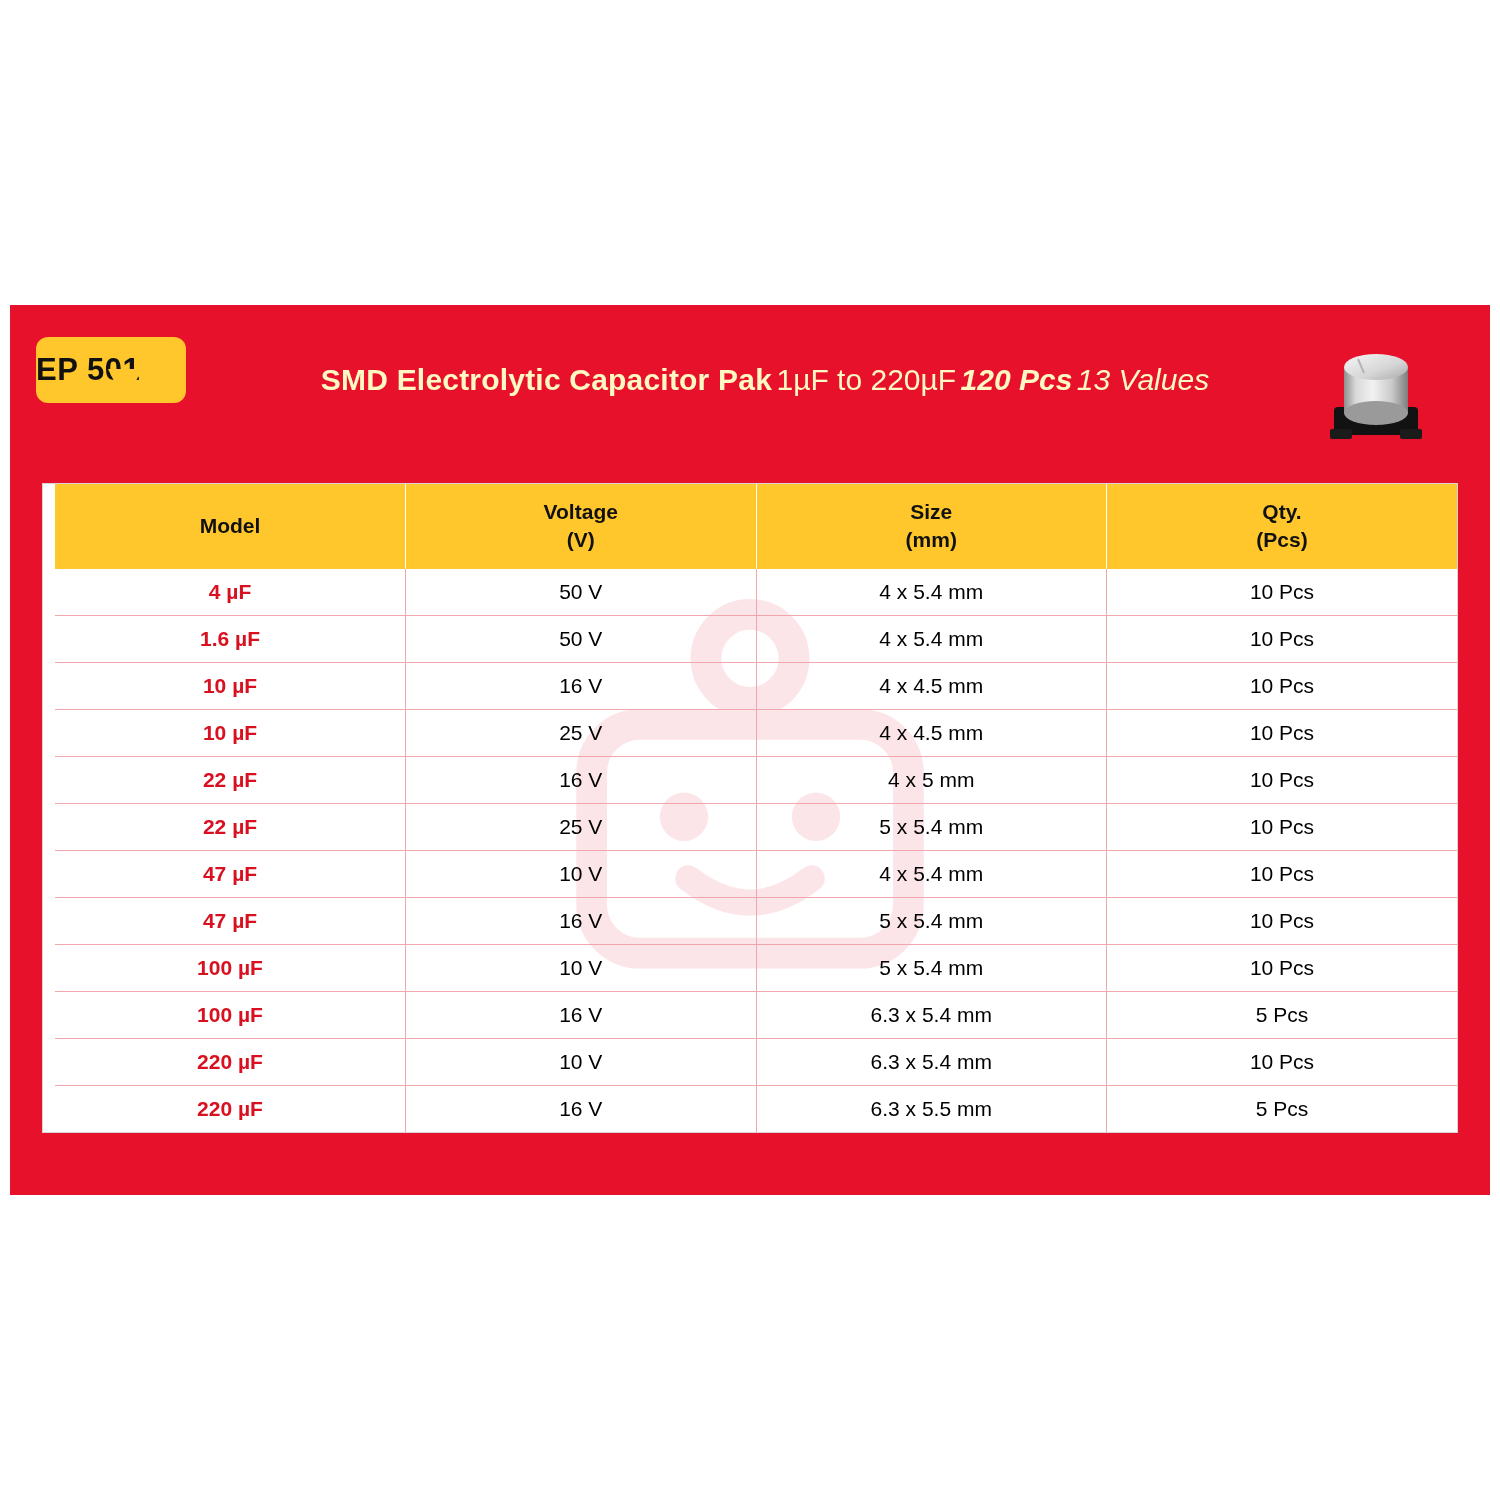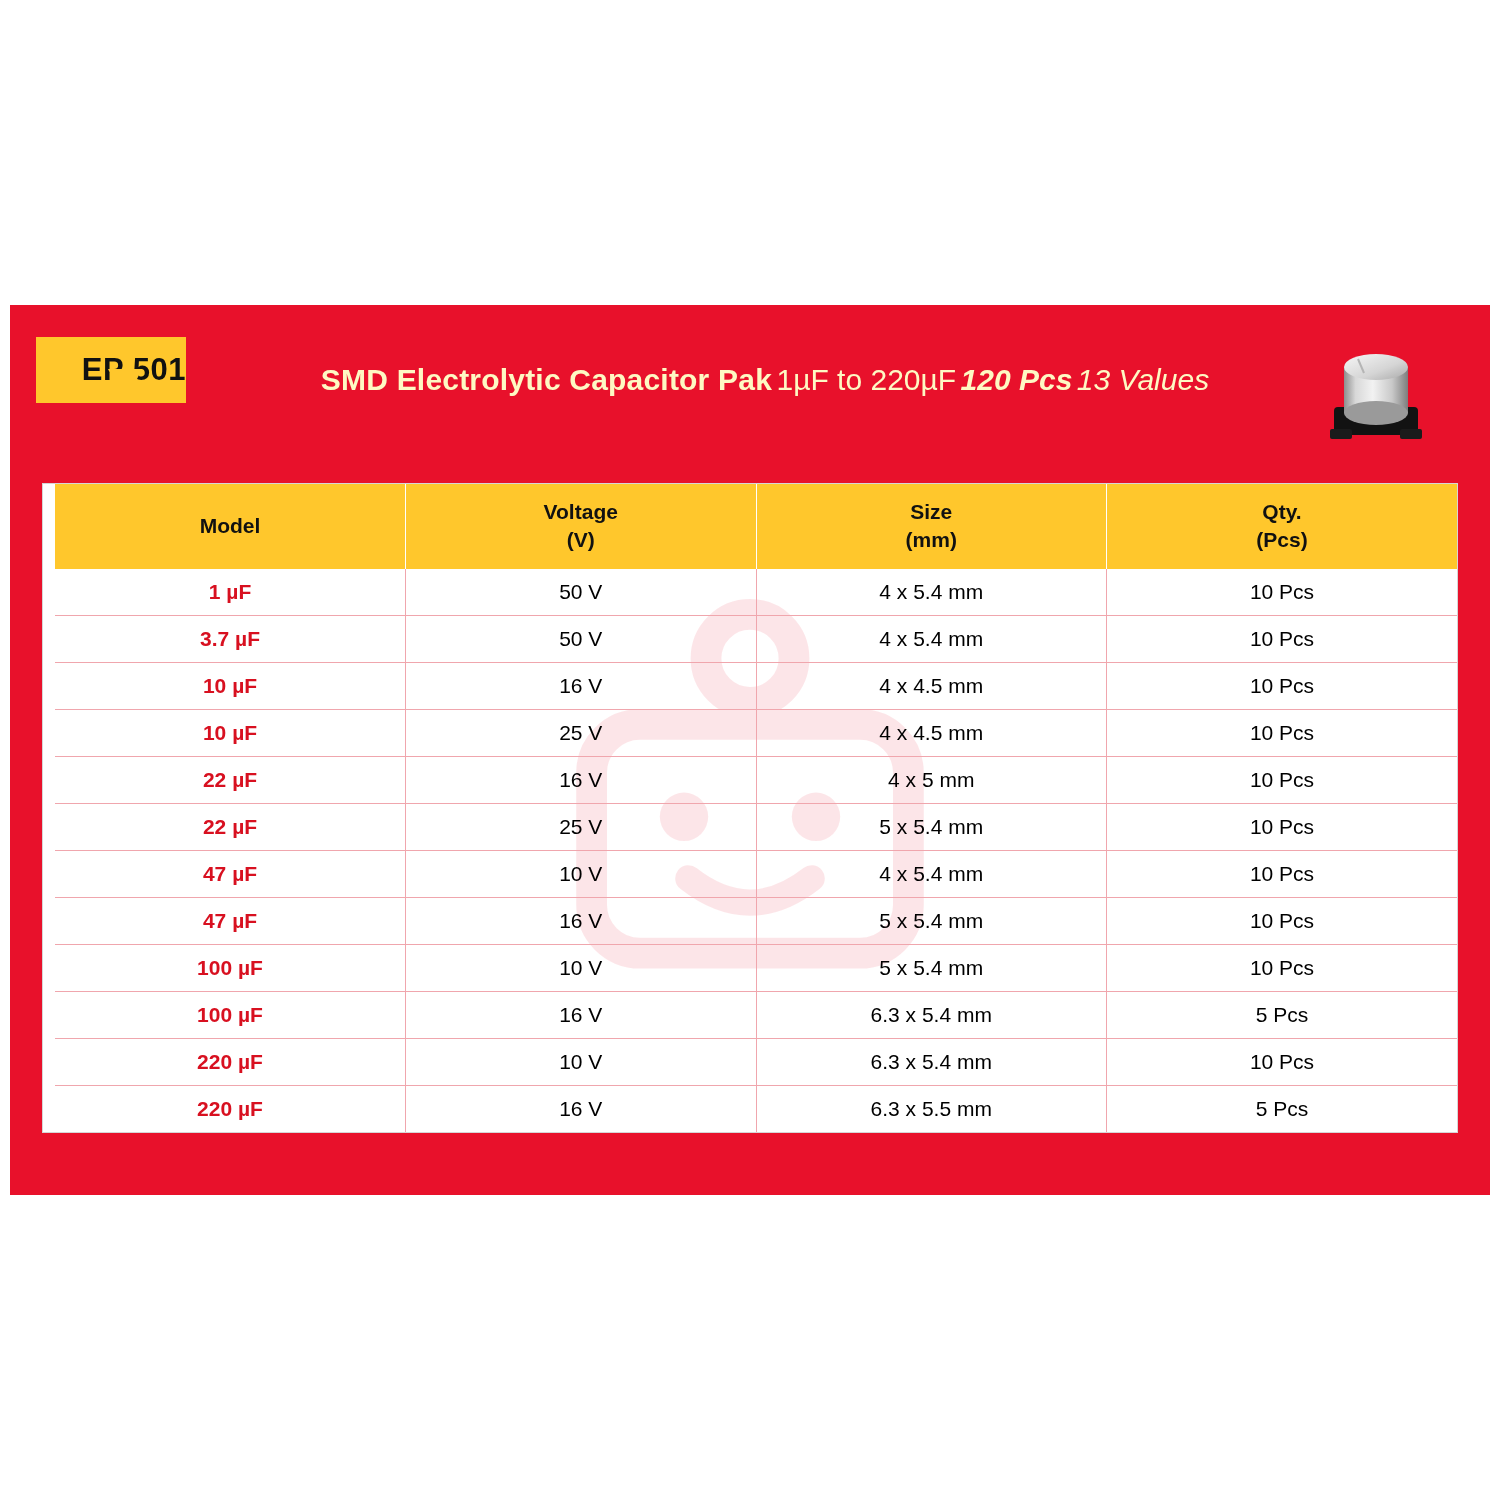--- a/index.html
+++ b/index.html
@@ -32,25 +32,25 @@
     height: 175px;
   }
   .badge-wrap {
     position: absolute;
     left: 26px;
     top: 32px;
     width: 150px;
   }
   .badge {
     background: #FFC72C;
-    border-radius: 0;
+    border-radius: 12px;
     height: 66px;
     display: flex;
     align-items: center;
-    justify-content: flex-end;
+    justify-content: flex-start;
     box-sizing: border-box;
   }
   .badge-text {
     color: #111111;
     font-size: 31px;
     font-weight: bold;
     letter-spacing: 0.5px;
   }
   .badge-tail {
     position: absolute;
@@ -244,27 +244,27 @@
               <div>(mm)</div>
             </th>
             <th>
               <div>Qty.</div>
               <div>(Pcs)</div>
             </th>
           </tr>
         </thead>
         <tbody>
           <tr>
-            <td class="model">1 µF</td>
+            <td class="model">4 µF</td>
             <td>50 V</td>
             <td>4 x 5.4 mm</td>
             <td>10 Pcs</td>
           </tr>
           <tr>
-            <td class="model">3.7 µF</td>
+            <td class="model">1.6 µF</td>
             <td>50 V</td>
             <td>4 x 5.4 mm</td>
             <td>10 Pcs</td>
           </tr>
           <tr>
             <td class="model">10 µF</td>
             <td>16 V</td>
             <td>4 x 4.5 mm</td>
             <td>10 Pcs</td>
           </tr>

